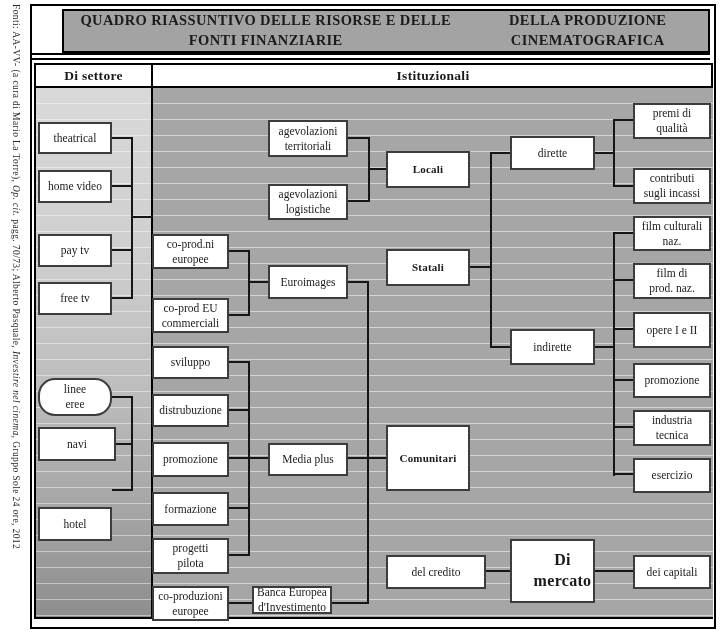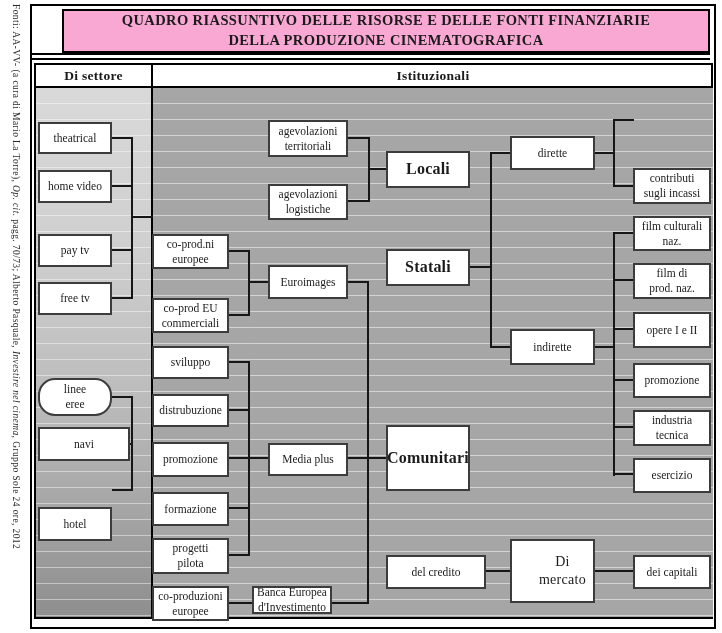--- a/index.html
+++ b/index.html
@@ -1,22 +1,22 @@
 <!DOCTYPE html>
 <html><head>
 <meta charset="utf-8">
 <style>
   html,body{margin:0;padding:0;background:#ffffff;}
   .canvas{position:relative;width:722px;height:633px;background:#ffffff;overflow:hidden;
           font-family:"Liberation Serif","DejaVu Serif",serif;color:#1b1b1b;}
   .source-note{position:absolute;left:3px;top:4px;width:18px;height:625px;
                writing-mode:vertical-rl;font-size:9.5px;letter-spacing:.4px;color:#2a2a2a;white-space:nowrap;}
   .outer-frame{position:absolute;left:30px;top:4px;width:682px;height:621px;border:2px solid #000;}
-  .title-box{position:absolute;left:62px;top:9px;width:644px;height:40px;border:2px solid #000;background:#f9a8d4;
-             display:flex;flex-direction:column;align-items:center;justify-content:center;
+  .title-box{position:absolute;left:62px;top:9px;width:644px;height:40px;border:2px solid #000;background:#a3a3a3;
+             display:flex;align-items:center;justify-content:center;
              font-weight:bold;font-size:14.5px;letter-spacing:.4px;line-height:1.35;text-align:center;}
   .double-rule{position:absolute;left:32px;top:53px;width:678px;height:3px;background:#fff;
                border-top:2px solid #000;border-bottom:2px solid #000;box-sizing:content-box;}
   .main-frame{position:absolute;left:34px;top:63px;width:679px;height:556px;border:2px solid #000;background:#fff;box-sizing:border-box;}
   .bg-left{position:absolute;left:36px;top:88px;width:115px;height:529px;
            background:
              repeating-linear-gradient(180deg, rgba(255,255,255,0) 0px, rgba(255,255,255,0) 15px, rgba(255,255,255,.45) 15px, rgba(255,255,255,.45) 16px),
              linear-gradient(180deg,#d9d9d9 0%,#cfcfcf 30%,#bcbcbc 58%,#a5a5a5 80%,#8e8e8e 100%);}
   .bg-right{position:absolute;left:153px;top:88px;width:560px;height:529px;
            background:
@@ -26,22 +26,22 @@
        font-weight:bold;font-size:13.5px;letter-spacing:.3px;}
   .hdr-left{left:36px;width:115px;}
   .hdr-right{left:153px;width:560px;}
   .ln{position:absolute;background:#161616;}
   .ln.h{height:2px;}
   .ln.v{width:2px;}
   .ln.blk{background:#000;}
   .node{position:absolute;background:#fff;border:2px solid #3c3c3c;box-sizing:border-box;
         display:flex;align-items:center;justify-content:center;text-align:center;
         font-size:11.5px;line-height:1.3;white-space:pre-line;z-index:3;}
-  .node.bold{font-weight:bold;font-size:16px;letter-spacing:.2px;}
-  .node.bold-lg{font-weight:normal;font-size:14px;letter-spacing:.3px;padding-left:20px;}
+  .node.bold{font-weight:bold;font-size:11px;letter-spacing:.2px;}
+  .node.bold-lg{font-weight:bold;font-size:16px;letter-spacing:.3px;padding-left:20px;}
   i{font-style:italic;}
 </style>
 </head>
 <body>
 
 <div class="canvas">
 
   <div class="source-note"><span>Fonti: AA-VV- (a cura di Mario La Torre), </span><i>Op. cit.</i><span> pagg. 70/73; Alberto Pasquale, </span><i>Investire nel cinema</i><span>, Gruppo Sole 24 ore, 2012</span></div>
 
   <div class="outer-frame"></div>
@@ -107,21 +107,21 @@
   <div class="ln h" style="left:615px;top:473px;width:19px;"></div>
   <div class="ln h" style="left:470px;top:570px;width:42px;"></div>
   <div class="ln h" style="left:595px;top:570px;width:40px;"></div>
 
   <div class="node" style="left:38px;top:122px;width:74px;height:32px;">theatrical</div>
   <div class="node" style="left:38px;top:170px;width:74px;height:33px;">home video</div>
   <div class="node" style="left:38px;top:234px;width:74px;height:33px;">pay tv</div>
   <div class="node" style="left:38px;top:282px;width:74px;height:33px;">free tv</div>
   <div class="node" style="left:38px;top:378px;width:74px;height:38px;border-radius:17px;">linee
 eree</div>
-  <div class="node" style="left:38px;top:427px;width:92px;height:34px;">navi</div>
+  <div class="node" style="left:38px;top:427px;width:78px;height:34px;">navi</div>
   <div class="node" style="left:38px;top:473px;width:74px;height:34px;margin-top:34px;">hotel</div>
 
   <div class="node" style="left:152px;top:234px;width:77px;height:35px;">co-prod.ni
 europee</div>
   <div class="node" style="left:152px;top:298px;width:77px;height:35px;">co-prod EU
 commerciali</div>
   <div class="node" style="left:152px;top:346px;width:77px;height:33px;">sviluppo</div>
   <div class="node" style="left:152px;top:394px;width:77px;height:33px;">distrubuzione</div>
   <div class="node" style="left:152px;top:442px;width:77px;height:35px;">promozione</div>
   <div class="node" style="left:152px;top:492px;width:77px;height:34px;">formazione</div>
@@ -140,20 +140,22 @@
 d'Investimento</div>
 
   <div class="node bold" style="left:386px;top:151px;width:84px;height:37px;">Locali</div>
   <div class="node bold" style="left:386px;top:249px;width:84px;height:37px;">Statali</div>
   <div class="node bold" style="left:386px;top:425px;width:84px;height:66px;">Comunitari</div>
   <div class="node" style="left:386px;top:555px;width:100px;height:34px;">del credito</div>
   <div class="node" style="left:510px;top:136px;width:85px;height:34px;">dirette</div>
   <div class="node" style="left:510px;top:329px;width:85px;height:36px;">indirette</div>
   <div class="node bold-lg" style="left:510px;top:539px;width:85px;height:64px;">Di mercato</div>
 
+  <div class="node" style="left:633px;top:103px;width:78px;height:36px;">premi di
+qualità</div>
   <div class="node" style="left:633px;top:168px;width:78px;height:36px;">contributi
 sugli incassi</div>
   <div class="node" style="left:633px;top:216px;width:78px;height:35px;">film culturali
 naz.</div>
   <div class="node" style="left:633px;top:263px;width:78px;height:36px;">film di
 prod. naz.</div>
   <div class="node" style="left:633px;top:312px;width:78px;height:36px;">opere I e II</div>
   <div class="node" style="left:633px;top:363px;width:78px;height:35px;">promozione</div>
   <div class="node" style="left:633px;top:410px;width:78px;height:36px;">industria
 tecnica</div>

